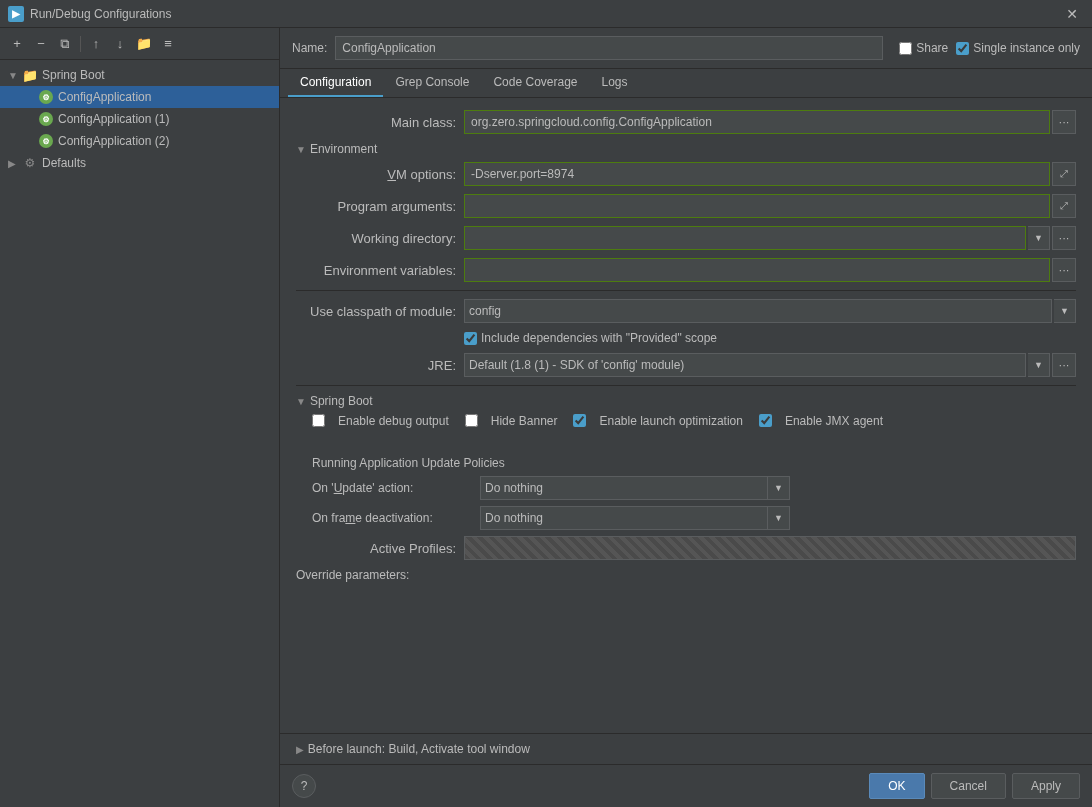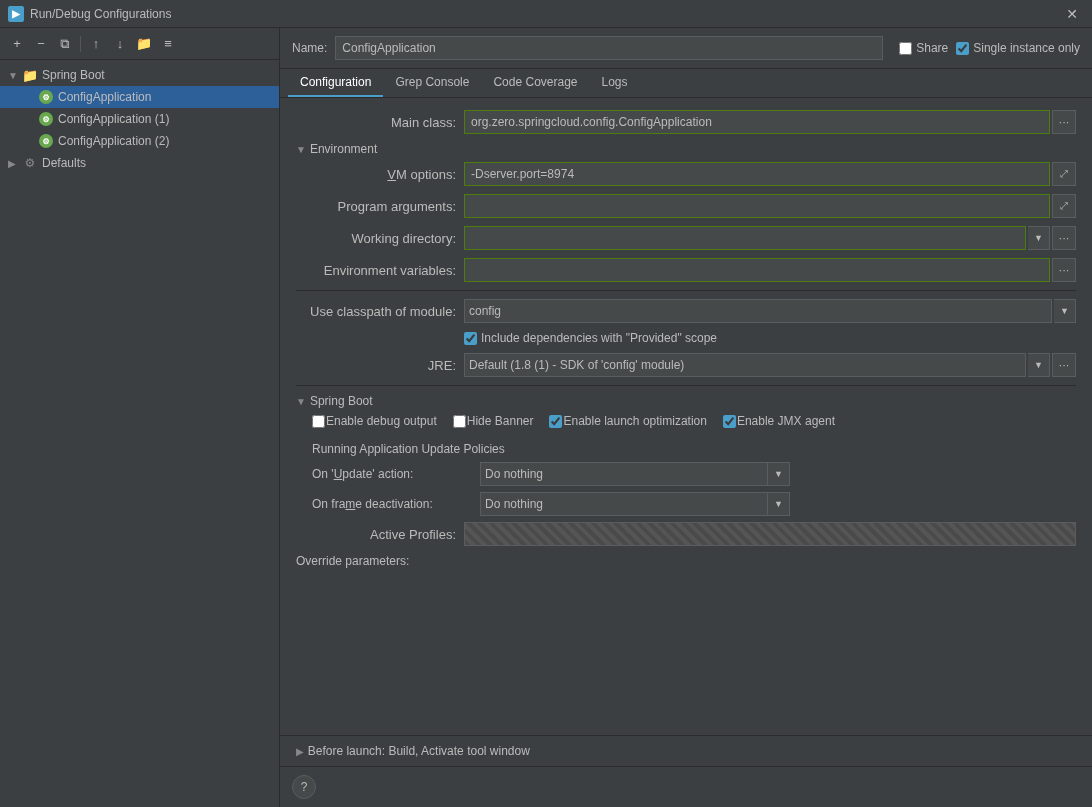--- a/index.html
+++ b/index.html
@@ -201,22 +201,22 @@
       display: flex;
       align-items: center;
       gap: 4px;
       margin: 8px 0 6px 0;
       color: #bbbbbb;
       font-size: 12px;
       cursor: pointer;
     }
     .section-toggle { color: #888; font-size: 10px; }
     .checkbox-row {
-      display: flex; align-items: center; gap: 1px;
-      margin-bottom: 6px;
+      display: flex; align-items: flex-start; gap: 13px;
+      margin-bottom: 20px;
     }
     .checkbox-row input[type=checkbox] { accent-color: #4a9eca; }
     .sub-section {
       margin-left: 16px;
       margin-bottom: 6px;
     }
     .sub-section-title {
       font-size: 12px;
       color: #bbbbbb;
       margin-bottom: 6px;
@@ -592,15 +592,20 @@
       </div>
     </div>
 
     <div class="before-launch">
       <span class="before-launch-toggle">▶</span>
       <span>Before launch: Build, Activate tool window</span>
     </div>
 
     <div class="bottom-bar">
       <button class="help-btn">?</button>
+      <div class="dialog-btns">
+        <button class="dialog-btn primary">OK</button>
+        <button class="dialog-btn">Cancel</button>
+        <button class="dialog-btn">Apply</button>
+      </div>
     </div>
   </div>
 </div>
 
 </body></html>

